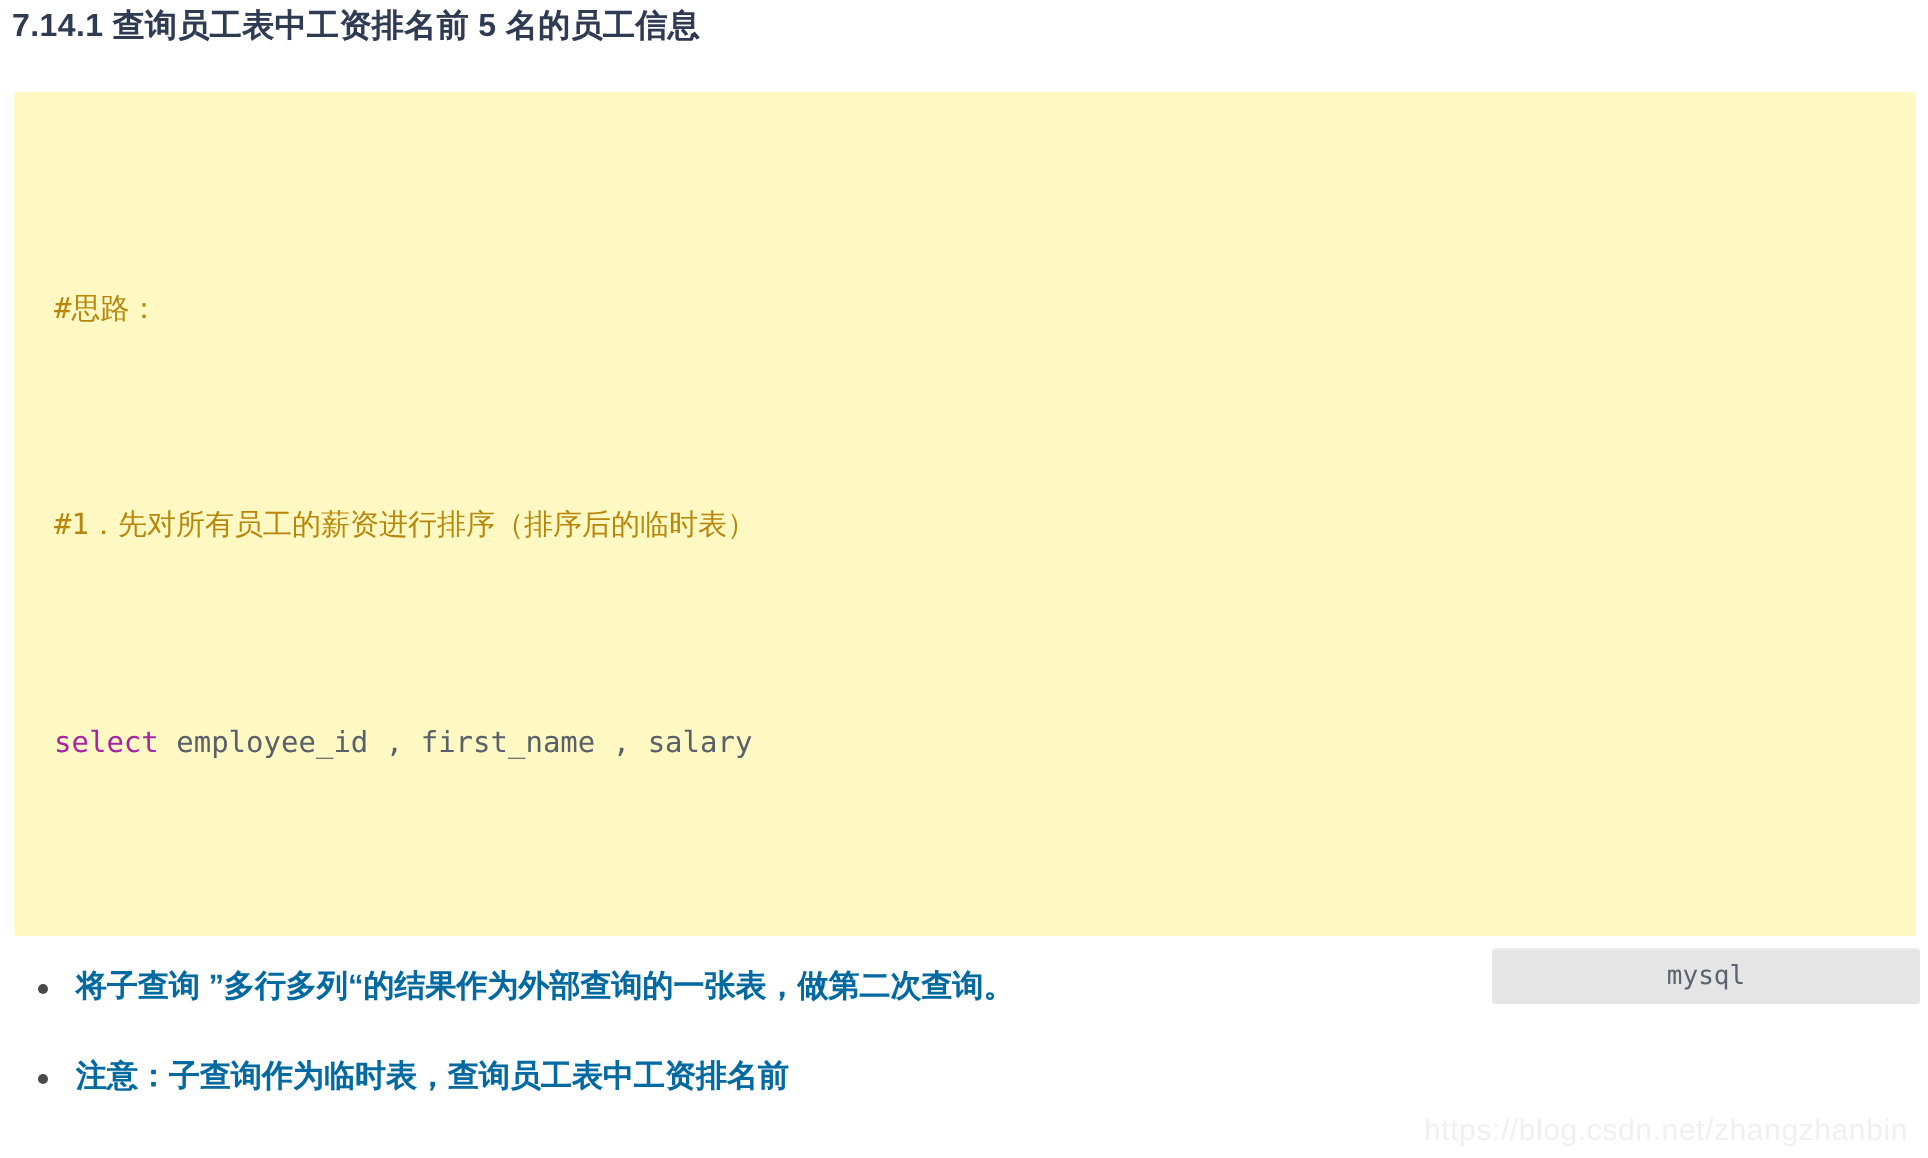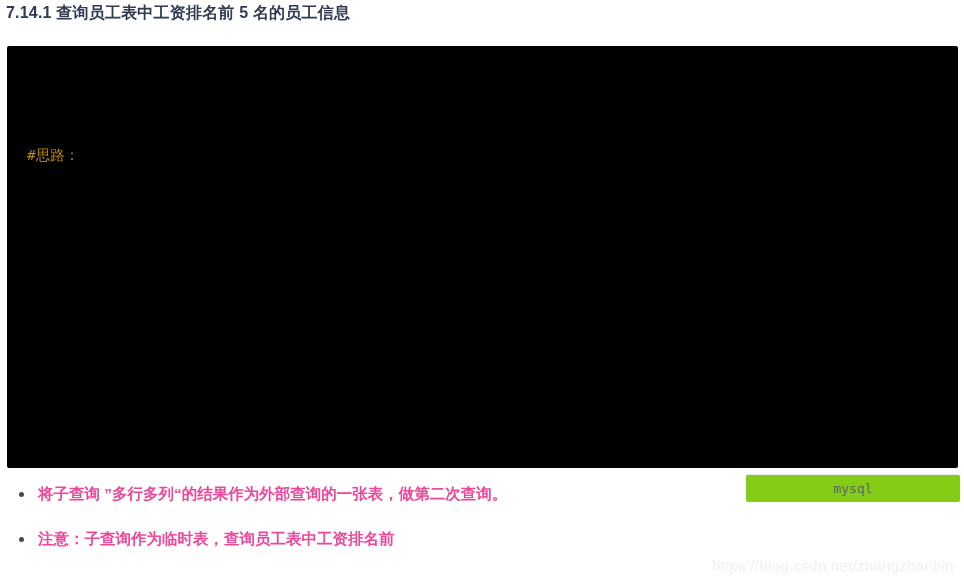--- a/index.html
+++ b/index.html
@@ -28,21 +28,21 @@
     white-space: nowrap;
   }
 
   
   .code-block {
     position: absolute;
     left: 7px;
     top: 46px;
     width: 951px;
     height: 422px;
-    background: #000000;
+    background: #fef9c3;
     border-radius: 2px;
     box-sizing: border-box;
     padding: 14px 0 12px 0;
     overflow: hidden;
   }
   .code-lines {
     font-family: "DejaVu Sans Mono", "Liberation Mono", monospace;
     font-size: 14.5px;
     line-height: 27.2px;
     color: #586069;
@@ -64,21 +64,21 @@
     font-family: "DejaVu Sans Mono", "Liberation Mono", monospace;
   }
 
   
   .lang-badge {
     position: absolute;
     left: 746px;
     top: 474px;
     width: 214px;
     height: 28px;
-    background: #84cc16;
+    background: #e5e5e5;
     border-top: 1px solid #ececec;
     border-radius: 2px;
     display: flex;
     align-items: center;
     justify-content: center;
     font-family: "DejaVu Sans Mono", "Liberation Mono", monospace;
     font-size: 13px;
     color: #5c6370;
     box-sizing: border-box;
   }
@@ -89,21 +89,21 @@
     left: 0;
     top: 482px;
     width: 740px;
   }
   .bullet-item {
     position: relative;
     padding-left: 38px;
     margin-bottom: 21px;
     font-size: 15.5px;
     font-weight: bold;
-    color: #ec4899;
+    color: #0369a1;
     line-height: 24px;
     white-space: nowrap;
   }
   .bullet-item .dot {
     position: absolute;
     left: 19px;
     top: 10px;
     width: 5px;
     height: 5px;
     border-radius: 50%;
@@ -126,21 +126,23 @@
 </head>
 <body>
 
 <div class="page-title">7.14.1 查询员工表中工资排名前 5 名的员工信息</div>
 
 <div class="code-block">
   <div class="code-lines">
 
     <div class="code-line"><span class="tok-comment cjk-comment">#思路：</span></div>
 
+    <div class="code-line"><span class="tok-comment cjk-comment">#1．先对所有员工的薪资进行排序（排序后的临时表）</span></div>
 
+    <div class="code-line"><span class="tok-kw">select</span><span class="tok-plain"> employee_id , first_name , salary</span></div>
 
     
 
     
 
     
 
     
 
     

